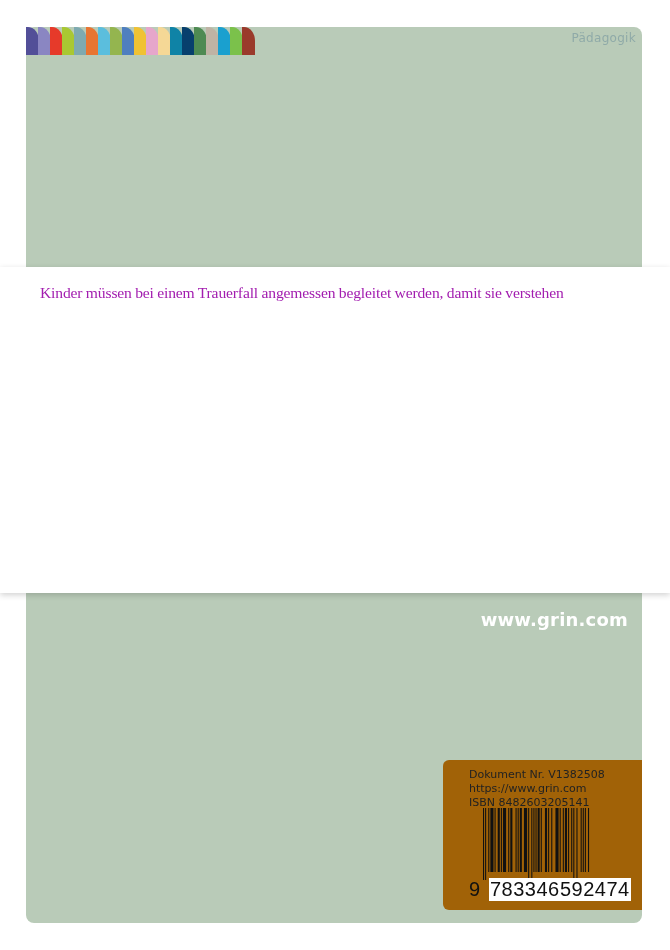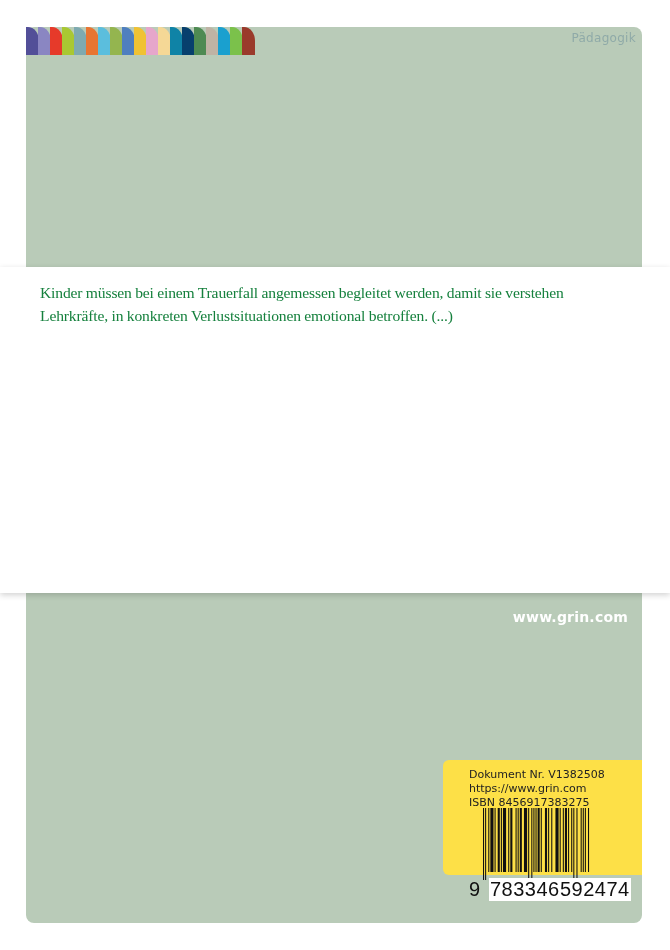--- a/index.html
+++ b/index.html
@@ -17,29 +17,29 @@
     position: absolute; right: 34px; top: 31px; font-size: 12px; color: #8faaa8;
     font-family: "DejaVu Sans", sans-serif; letter-spacing: 0.3px;
   }
   .band {
     position: absolute; left: 0; top: 267px; width: 670px; height: 326px; background: #ffffff;
     box-shadow: 0 2px 6px rgba(0,0,0,0.18);
   }
   .blurb {
     position: absolute; left: 40px; top: 281px; width: 600px;
     font-family: "Liberation Serif", "DejaVu Serif", serif; font-size: 15.6px; line-height: 23.4px;
-    color: #15803d; margin: 0; letter-spacing: -0.15px; word-spacing: -0.3px;
+    color: #a21caf; margin: 0; letter-spacing: -0.15px; word-spacing: -0.3px;
   }
   .blurb span { display: block; white-space: nowrap; }
   .site {
     position: absolute; right: 42px; top: 609px; color: #ffffff; font-weight: bold;
-    font-size: 14px; font-family: "DejaVu Sans", sans-serif; letter-spacing: 0.2px;
+    font-size: 18px; font-family: "DejaVu Sans", sans-serif; letter-spacing: 0.2px;
   }
   .barcode-box {
-    position: absolute; left: 443px; top: 760px; width: 199px; height: 115px; background: #fde047;
+    position: absolute; left: 443px; top: 760px; width: 199px; height: 150px; background: #a16207;
     border-radius: 6px 0 0 6px;
   }
   .meta { position: absolute; left: 26px; top: 8px; font-size: 11px; line-height: 14px; color: #222; font-family: "DejaVu Sans", sans-serif; }
   .meta div { white-space: nowrap; }
   .bars { position: absolute; left: 40px; top: 48px; width: 147px; height: 72px; }
   .digits {
     position: absolute; left: 26px; top: 118px; font-family: "Liberation Sans", sans-serif;
     font-size: 20px; color: #111; white-space: pre; letter-spacing: 0.5px; background: transparent;
   }
   .digits .d1 { position: absolute; left: 0; top: 0; }
@@ -69,30 +69,29 @@
     <div class="tab" style="background: rgb(191, 179, 164);"></div>
     <div class="tab" style="background: rgb(26, 160, 207);"></div>
     <div class="tab" style="background: rgb(123, 193, 75);"></div>
     <div class="tab" style="background: rgb(154, 58, 43);"></div>
   </div>
 <div class="category">Pädagogik</div>
 
 <div class="band"></div>
 <p class="blurb">
   <span>Kinder müssen bei einem Trauerfall angemessen begleitet werden, damit sie verstehen</span>
-  <span>Lehrkräfte, in konkreten Verlustsituationen emotional betroffen. (...)</span>
 </p>
 
 <div class="site">www.grin.com</div>
 
 <div class="barcode-box">
   <div class="meta">
     <div>Dokument Nr. V1382508</div>
     <div>https://www.grin.com</div>
-    <div>ISBN 8456917383275</div>
+    <div>ISBN 8482603205141</div>
   </div>
   <svg class="bars" id="bars" viewBox="0 0 147 72" preserveAspectRatio="none">
       <rect x="0" y="0" width="1.05" height="72" fill="#111"></rect>
       <rect x="2.1" y="0" width="1.05" height="72" fill="#111"></rect>
       <rect x="5.25" y="0" width="1.05" height="64" fill="#111"></rect>
       <rect x="7.35" y="0" width="3.1500000000000004" height="64" fill="#111"></rect>
       <rect x="11.55" y="0" width="1.05" height="64" fill="#111"></rect>
       <rect x="14.700000000000001" y="0" width="2.1" height="64" fill="#111"></rect>
       <rect x="17.85" y="0" width="1.05" height="64" fill="#111"></rect>
       <rect x="19.950000000000003" y="0" width="3.1500000000000004" height="64" fill="#111"></rect>

